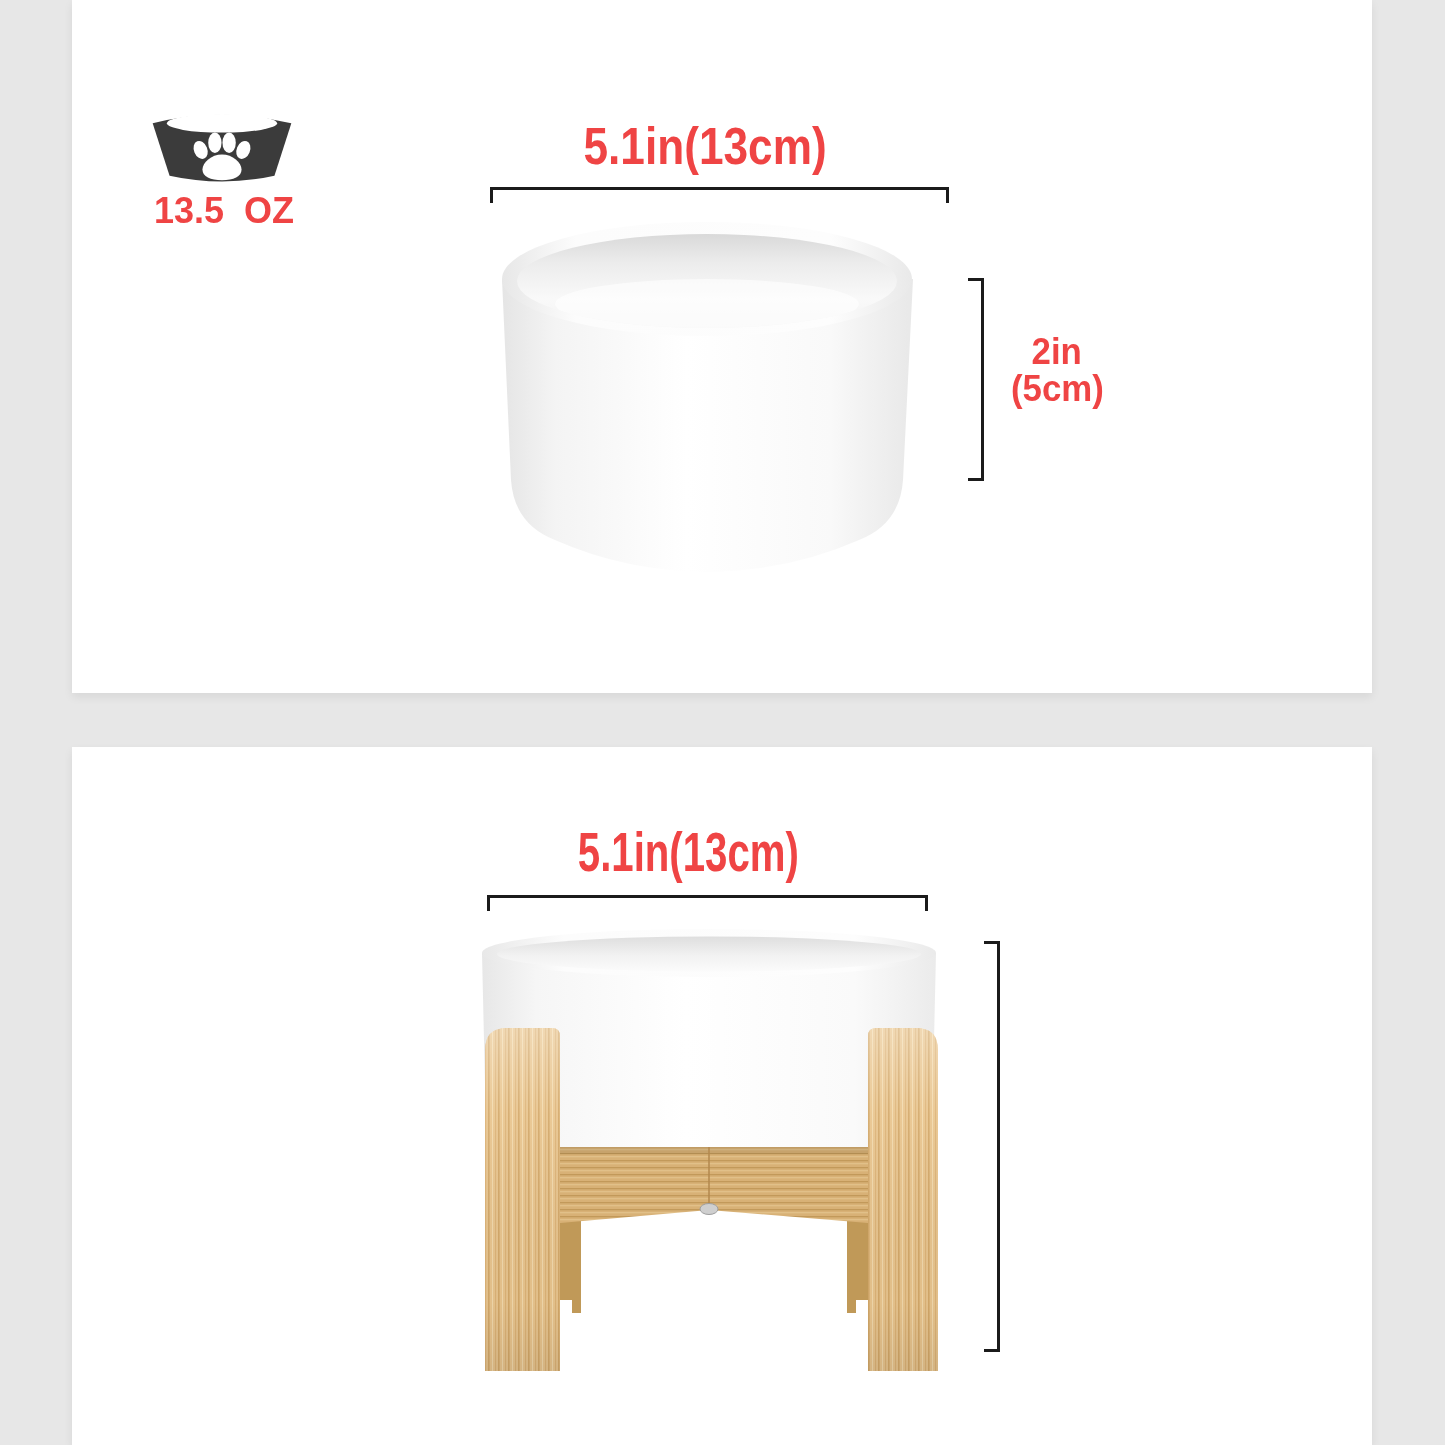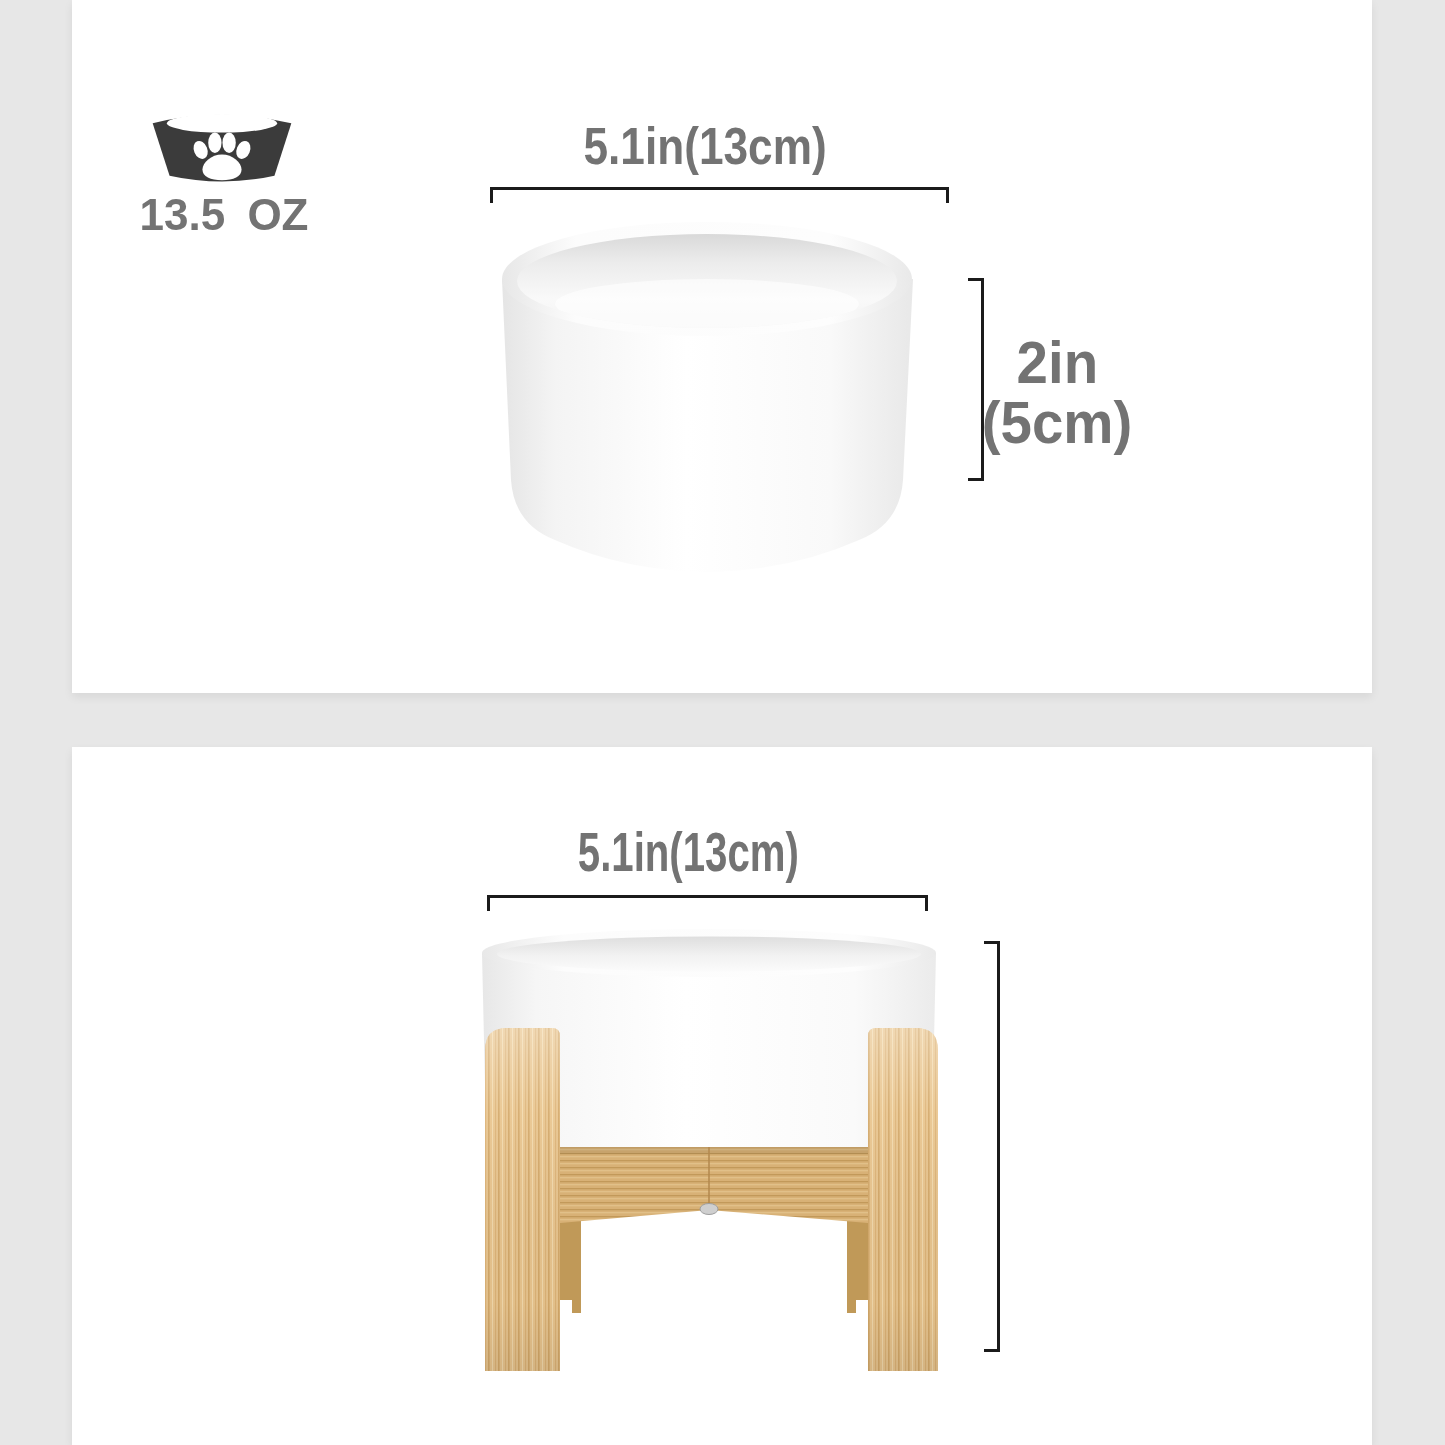--- a/index.html
+++ b/index.html
@@ -33,33 +33,33 @@
   .dim-v{
     position:absolute;width:13px;
     border-right:3px solid var(--dim);
     border-top:3px solid var(--dim);
     border-bottom:3px solid var(--dim);
   }
 
   
   .lbl{
     position:absolute;
-    color:#737373;font-weight:bold;
+    color:#ef4444;font-weight:bold;
     text-align:center;white-space:nowrap;
   }
   .cond{display:inline-block;transform-origin:50% 50%;}
   .cx85{transform:scaleX(.85);}
   .cx73{transform:scaleX(.73);}
   .cx94{transform:scaleX(.94);}
   .cx88{transform:scaleX(.88);}
   .w-label-top{font-size:52px;line-height:1;}
   .w-label-bottom{font-size:55px;line-height:1;}
-  .h-label-top{font-size:60px;line-height:1.0;}
+  .h-label-top{font-size:37px;line-height:1.0;}
   .h-label-bottom{font-size:51px;line-height:0.97;}
-  .cap-label{font-size:44px;line-height:1;word-spacing:10px;letter-spacing:0px;}
+  .cap-label{font-size:36px;line-height:1;word-spacing:10px;letter-spacing:0px;}
 </style>
 </head>
 <body>
 
 <div class="stage">
 
   <section class="card card-top">
 
     <div class="abs" style="left:70px;top:101px;width:160px;height:89px">
       <svg width="160" height="89" viewBox="0 0 180 100">

